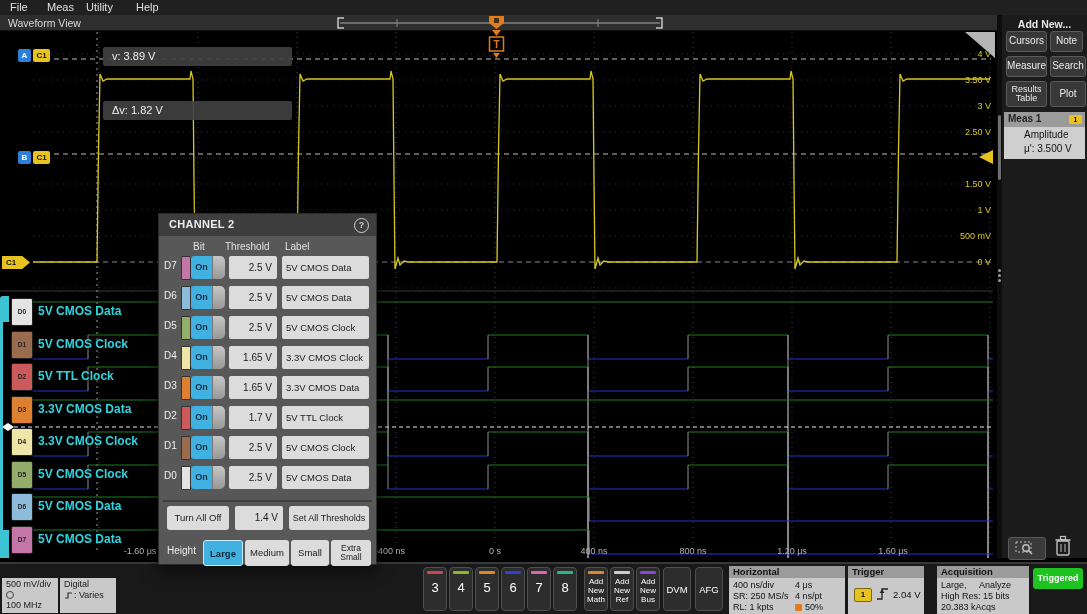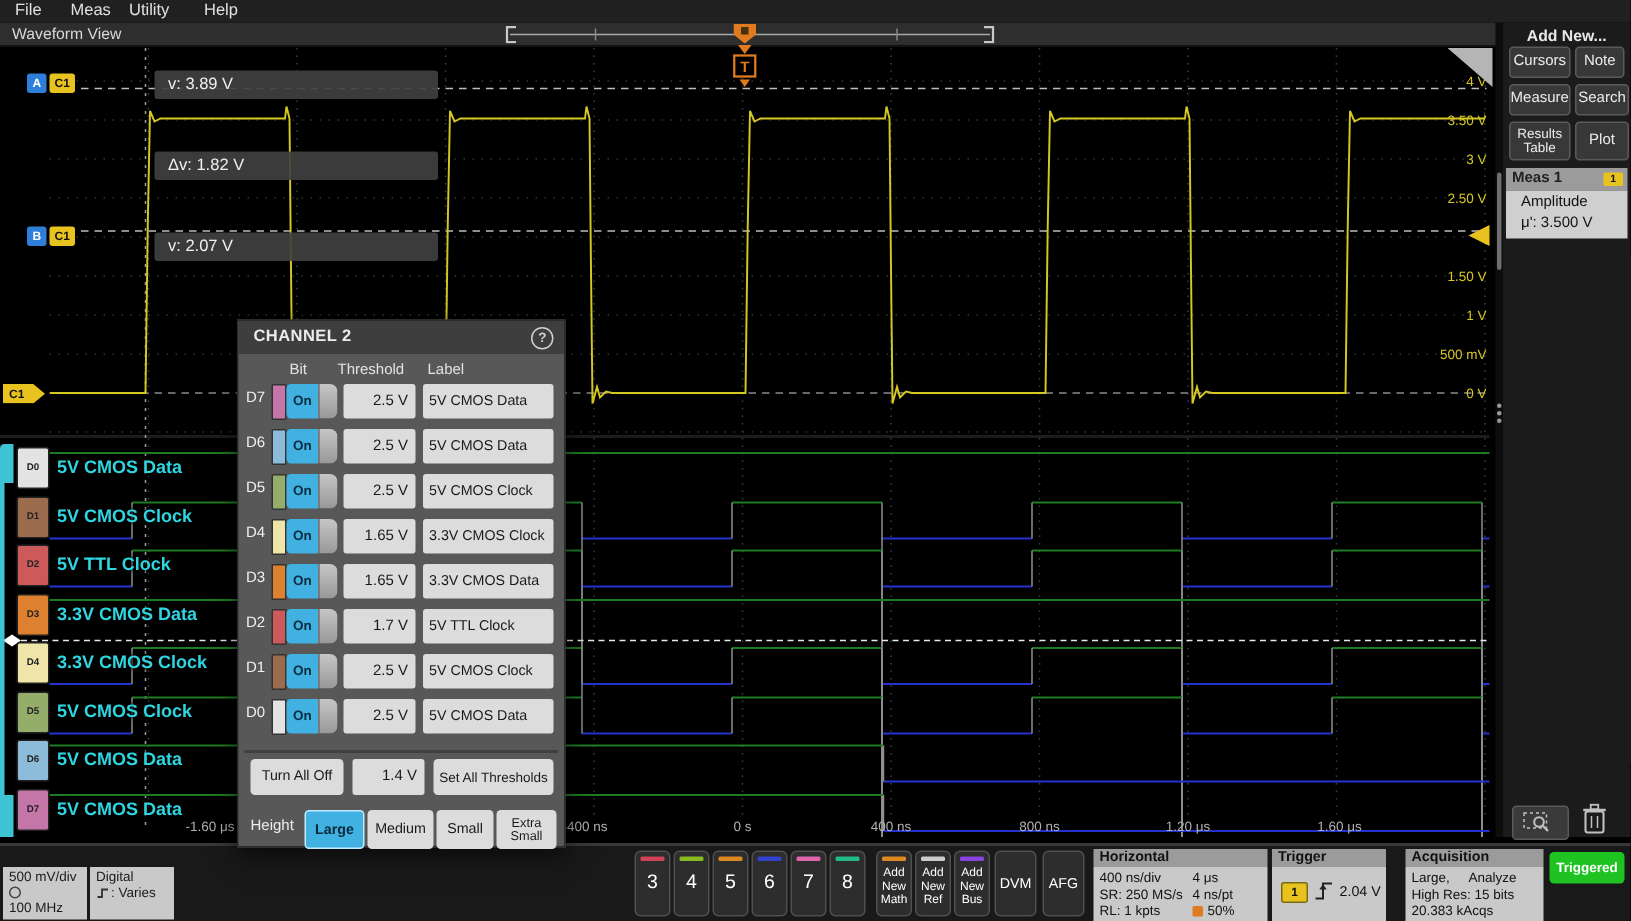--- a/index.html
+++ b/index.html
@@ -62,21 +62,21 @@
   #sidebar{left:1002px;top:15px;width:85px;height:543px;background:#1b1b1b;z-index:2;}
   #sb-title{left:0;top:3px;width:85px;text-align:center;font-size:10.5px;font-weight:bold;color:#e8e8e8;}
   .sb-btn{background:#383838;border:1px solid #5a5a5a;border-radius:3px;color:#ececec;
      font-size:10px;text-align:center;display:flex;align-items:center;justify-content:center;line-height:1.05;box-sizing:border-box;}
   #meascard{left:2px;top:97px;width:81px;height:32px;}
   #meas-hdr{left:0;top:0;width:81px;height:15px;background:#9b9b9b;box-sizing:border-box;padding:1px 0 0 4px;
      font-size:10px;font-weight:bold;color:#222;}
   #meas-badge{right:3px;top:3px;width:13px;height:9px;background:#e8c31f;border-radius:1px;
      color:#111;font-size:7px;font-weight:bold;text-align:center;line-height:9px;}
   #meas-body{left:0;top:15px;width:81px;height:32px;background:#cfcfcf;box-sizing:border-box;
-     padding:1px 0 0 10px;font-size:10px;color:#111;line-height:14px;}
+     padding:1px 0 0 20px;font-size:10px;color:#111;line-height:14px;}
   #zoomsel-btn{left:6px;top:522px;width:36px;height:21px;background:#3a3a3a;border:1px solid #5a5a5a;border-radius:3px;}
   #trash-btn{left:51px;top:519px;width:20px;height:24px;}
   
   #bottombar{left:0;top:562px;width:1087px;height:52px;background:#191919;border-top:2px solid #383838;
      box-sizing:border-box;z-index:5;}
   .chbadge{top:1px;width:56px;height:48px;}
   .chbadge .hdr{left:0;top:0;width:56px;height:13px;font-size:9.5px;font-weight:bold;
      padding:0 0 0 4px;box-sizing:border-box;line-height:13px;margin-top:20px;}
   .chbadge .bod{left:0;top:13px;width:56px;height:35px;background:#c9c9c9;color:#1a1a1a;
      font-size:9px;padding:1px 0 0 4px;box-sizing:border-box;line-height:11px;}
@@ -189,21 +189,20 @@
     <line x1="10" y1="9" x2="13" y2="12" stroke="#2d2d2d" stroke-width="1.8"></line>
   </svg>
 
   
   <div class="abs cbadge" style="left:18px;top:19px">A</div>
   <div class="abs c1badge" style="left:33px;top:19px">C1</div>
   <div class="abs readout" style="top:17px">v:  3.89 V</div>
   <div class="abs readout" style="top:71px">Δv:  1.82 V</div>
   <div class="abs cbadge" style="left:18px;top:121px">B</div>
   <div class="abs c1badge" style="left:33px;top:121px">C1</div>
-  <div class="abs readout" style="top:125px">v:  2.07 V</div>
 
   
   <div id="gndtag" class="abs">C1</div>
 
   
   <div class="abs vlabel" style="top:19px">4 V</div>
   <div class="abs vlabel" style="top:45px">3.50 V</div>
   <div class="abs vlabel" style="top:71px">3 V</div>
   <div class="abs vlabel" style="top:97px">2.50 V</div>
   <div class="abs vlabel" style="top:149px">1.50 V</div>

